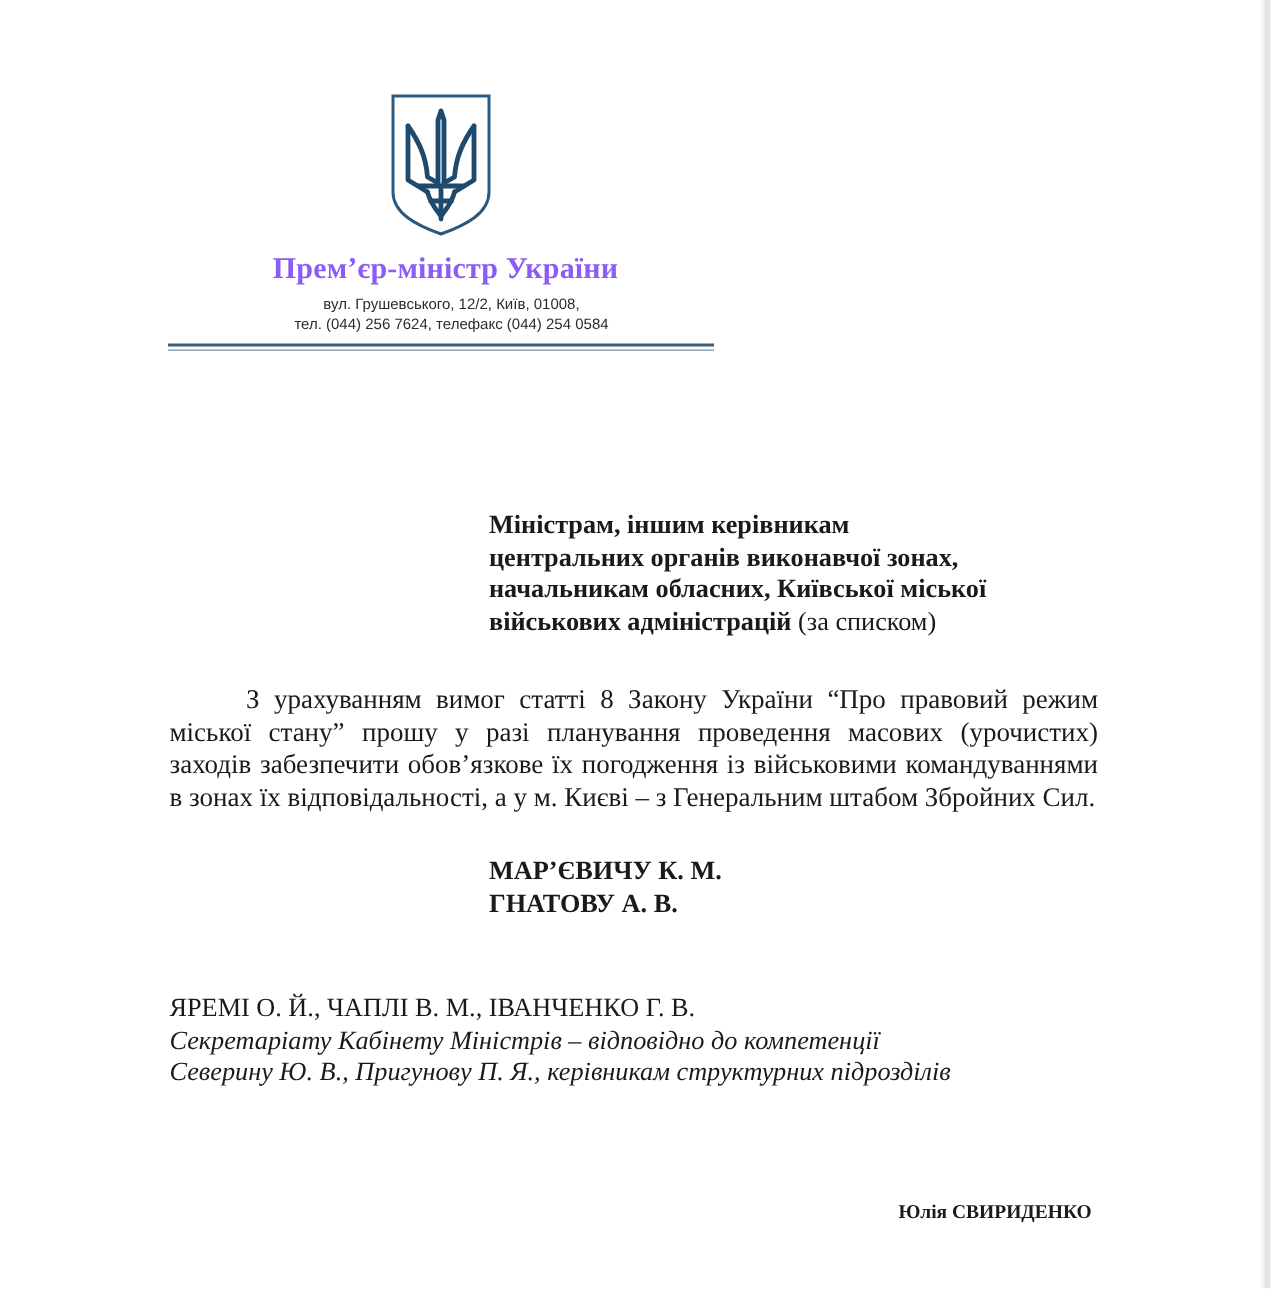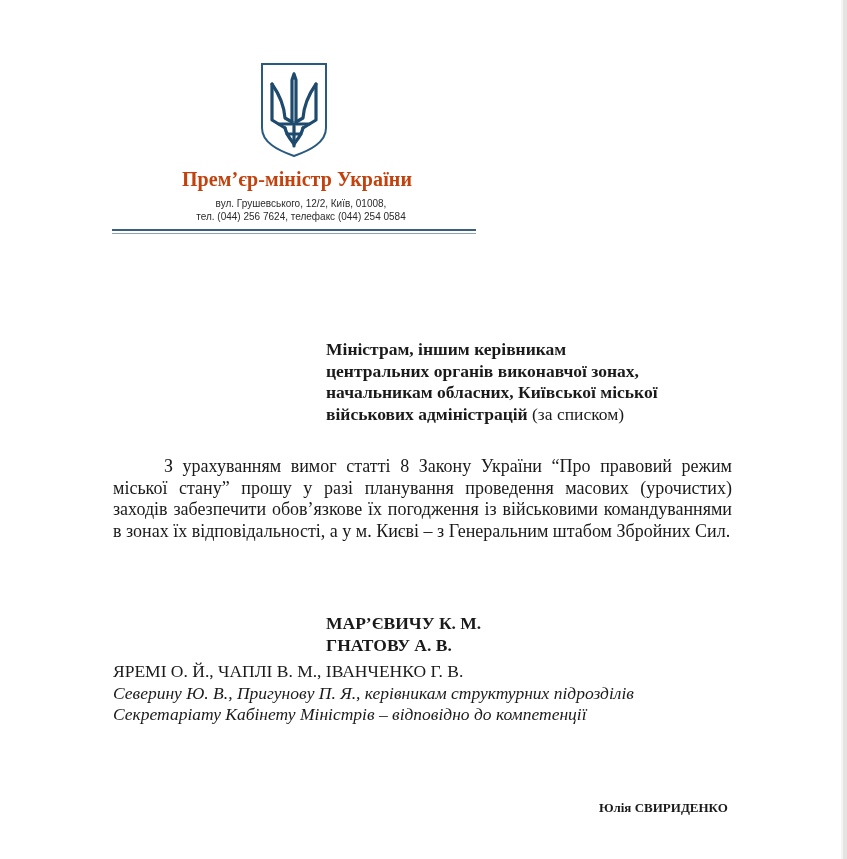--- a/index.html
+++ b/index.html
@@ -49,21 +49,21 @@
     }
     .lh-title {
       position: absolute;
       left: 0;
       top: 108px;
       width: 364px;
       text-align: center;
       font-family: "Liberation Serif", serif;
       font-weight: bold;
       font-size: 20px;
-      color: #c2410c;
+      color: #8b5cf6;
       letter-spacing: 0.1px;
       padding-left: 6px;
       box-sizing: border-box;
     }
     .lh-address {
       position: absolute;
       left: 0;
       top: 137px;
       width: 364px;
       text-align: center;
@@ -123,21 +123,20 @@
     .body-text .indent { padding-left: 51px; }
 
     
     .recipients {
       position: absolute;
       left: 326px;
       top: 570px;
       font-size: 17.5px;
       line-height: 21.5px;
       font-weight: bold;
-      margin-top: 43px;
     }
     .recipients .line { display: block; white-space: nowrap; }
 
     
     .copies {
       position: absolute;
       left: 113px;
       top: 661px;
       font-size: 17.5px;
       line-height: 21.5px;
@@ -208,17 +207,17 @@
   <span class="line">в зонах їх відповідальності, а у м. Києві – з Генеральним штабом Збройних Сил.</span>
 </div>
 
 <div class="recipients">
   <span class="line">МАР’ЄВИЧУ К. М.</span>
   <span class="line">ГНАТОВУ А. В.</span>
 </div>
 
 <div class="copies">
   <span class="line">ЯРЕМІ О. Й., ЧАПЛІ В. М., ІВАНЧЕНКО Г. В.</span>
+  <span class="line italic">Секретаріату Кабінету Міністрів – відповідно до компетенції</span>
   <span class="line italic">Северину Ю. В., Пригунову П. Я., керівникам структурних підрозділів</span>
-  <span class="line italic">Секретаріату Кабінету Міністрів – відповідно до компетенції</span>
 </div>
 
 <div class="signature">Юлія СВИРИДЕНКО</div>
 
 </body></html>

